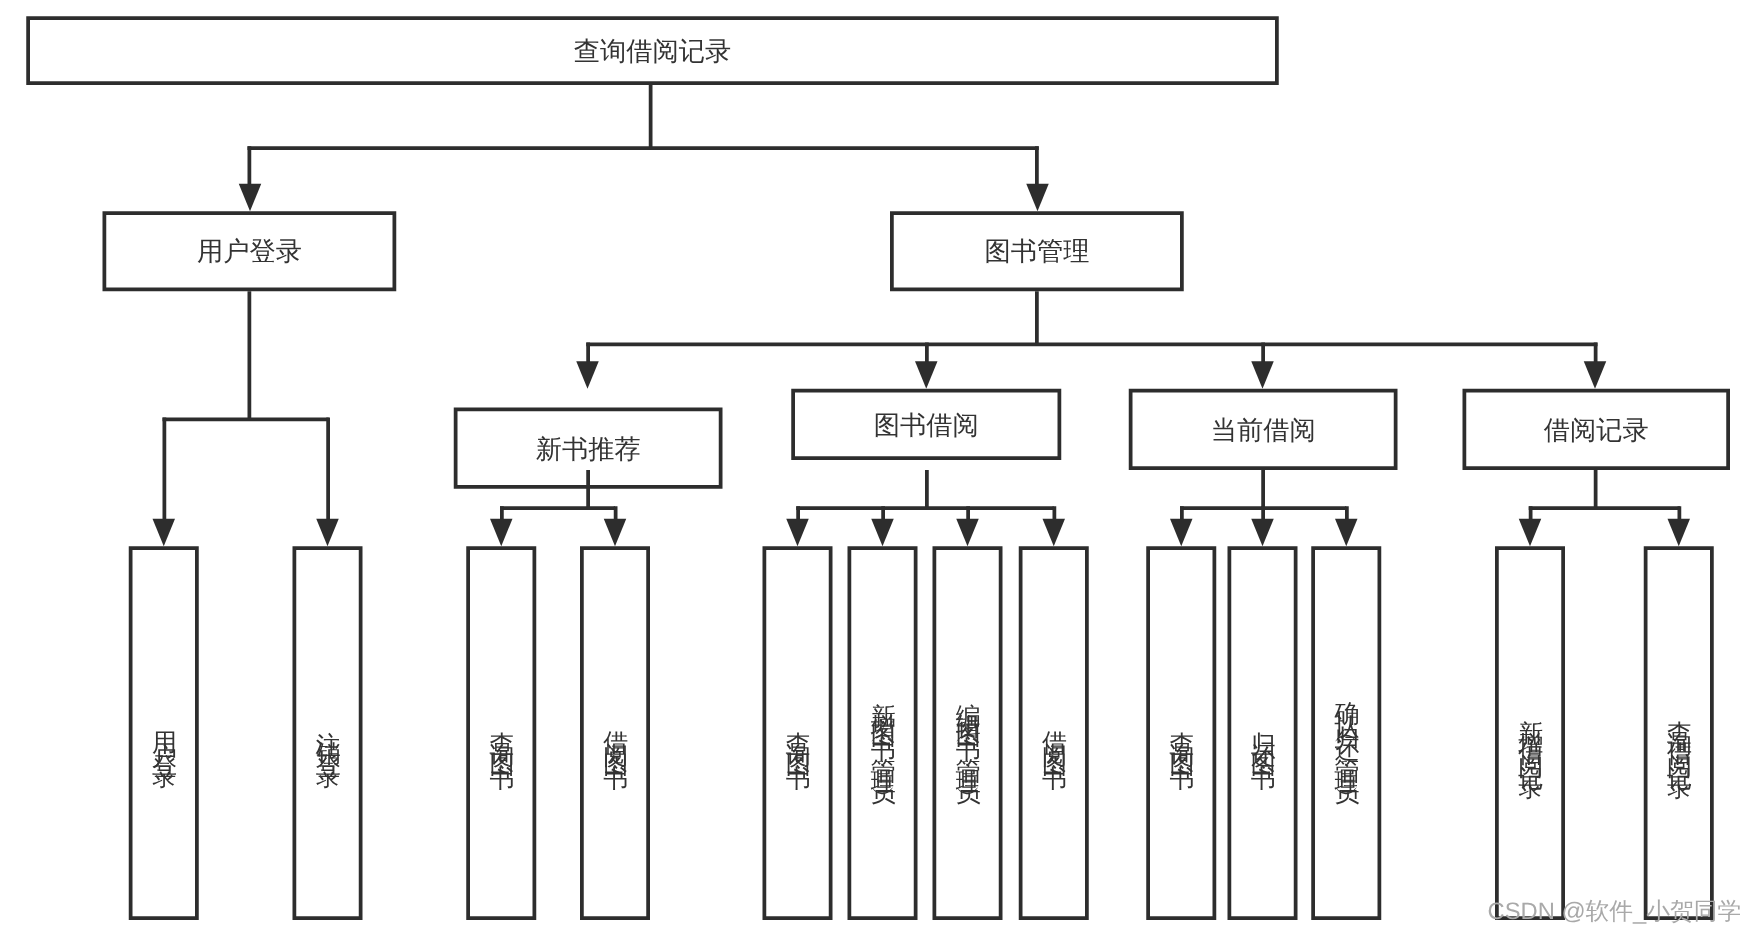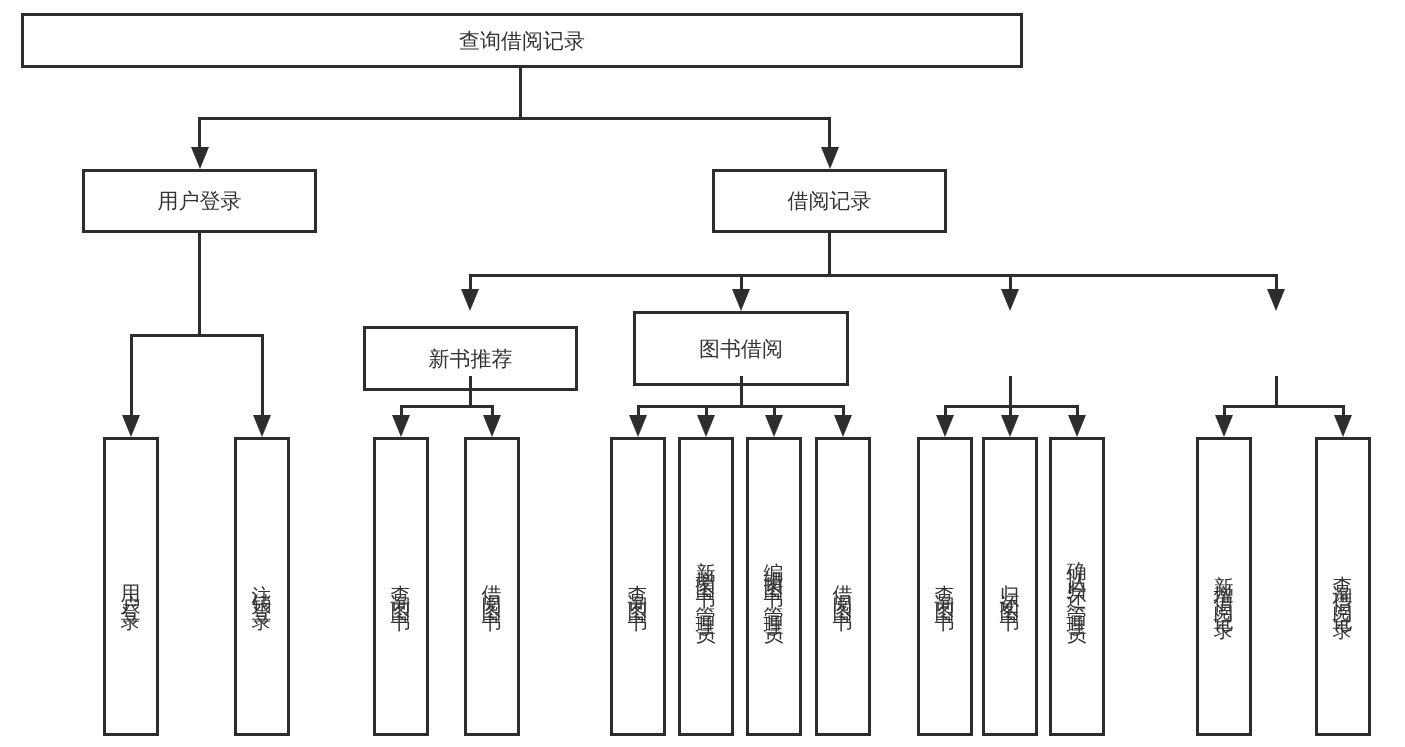--- a/index.html
+++ b/index.html
@@ -48,42 +48,44 @@
   <div class="hbox" style="left:21px;top:13px;width:1002px;height:55px;">查询借阅记录</div>
 
   <div class="vline" style="left:519px;top:68px;height:51px;"></div>
   <div class="hline" style="left:198px;top:117px;width:633px;"></div>
   <div class="vline" style="left:198px;top:117px;height:34px;"></div>
   <div class="arrow" style="left:191px;top:147px;"></div>
   <div class="vline" style="left:828px;top:117px;height:34px;"></div>
   <div class="arrow" style="left:821px;top:147px;"></div>
 
   <div class="hbox" style="left:82px;top:169px;width:235px;height:64px;">用户登录</div>
-  <div class="hbox" style="left:712px;top:169px;width:235px;height:64px;">借阅记录</div>
+  <div class="hbox" style="left:712px;top:169px;width:235px;height:64px;">图书管理</div>
 
   <div class="vline" style="left:198px;top:233px;height:103px;"></div>
   <div class="hline" style="left:130px;top:334px;width:133px;"></div>
   <div class="vline" style="left:130px;top:334px;height:83px;"></div>
   <div class="arrow" style="left:122px;top:415px;"></div>
   <div class="vline" style="left:261px;top:334px;height:83px;"></div>
   <div class="arrow" style="left:253px;top:415px;"></div>
 
   <div class="vline" style="left:828px;top:233px;height:43px;"></div>
   <div class="hline" style="left:469px;top:274px;width:809px;"></div>
   <div class="vline" style="left:469px;top:274px;height:18px;"></div>
   <div class="arrow" style="left:461px;top:289px;"></div>
   <div class="vline" style="left:740px;top:274px;height:18px;"></div>
   <div class="arrow" style="left:732px;top:289px;"></div>
   <div class="vline" style="left:1009px;top:274px;height:18px;"></div>
   <div class="arrow" style="left:1001px;top:289px;"></div>
   <div class="vline" style="left:1275px;top:274px;height:18px;"></div>
   <div class="arrow" style="left:1267px;top:289px;"></div>
 
   <div class="hbox" style="left:363px;top:326px;width:215px;height:65px;">新书推荐</div>
-  <div class="hbox" style="left:633px;top:311px;width:216px;height:75px;">图书借阅</div>
+  <div class="hbox" style="left:633px;top:311px;width:216px;height:57px;">图书借阅</div>
+  <div class="hbox" style="left:903px;top:311px;width:215px;height:65px;">当前借阅</div>
+  <div class="hbox" style="left:1170px;top:311px;width:214px;height:65px;">借阅记录</div>
 
   <div class="vline" style="left:469px;top:376px;height:31px;"></div>
   <div class="hline" style="left:400px;top:405px;width:92px;"></div>
   <div class="vline" style="left:400px;top:405px;height:13px;"></div>
   <div class="arrow" style="left:392px;top:415px;"></div>
   <div class="vline" style="left:491px;top:405px;height:13px;"></div>
   <div class="arrow" style="left:483px;top:415px;"></div>
 
   <div class="vline" style="left:740px;top:376px;height:31px;"></div>
   <div class="hline" style="left:637px;top:405px;width:206px;"></div>
@@ -123,14 +125,15 @@
   <div class="leaf" style="left:746px;">编辑图书（管理员）</div>
   <div class="leaf" style="left:815px;">借阅图书</div>
 
   <div class="leaf" style="left:917px;">查询图书</div>
   <div class="leaf" style="left:982px;">归还图书</div>
   <div class="leaf" style="left:1049px;">确认归还（管理员）</div>
 
   <div class="leaf" style="left:1196px;">新增借阅记录</div>
   <div class="leaf" style="left:1315px;">查询借阅记录</div>
 
+  <div class="watermark">CSDN @软件_小贺同学</div>
 
 </div>
 
 </body></html>

